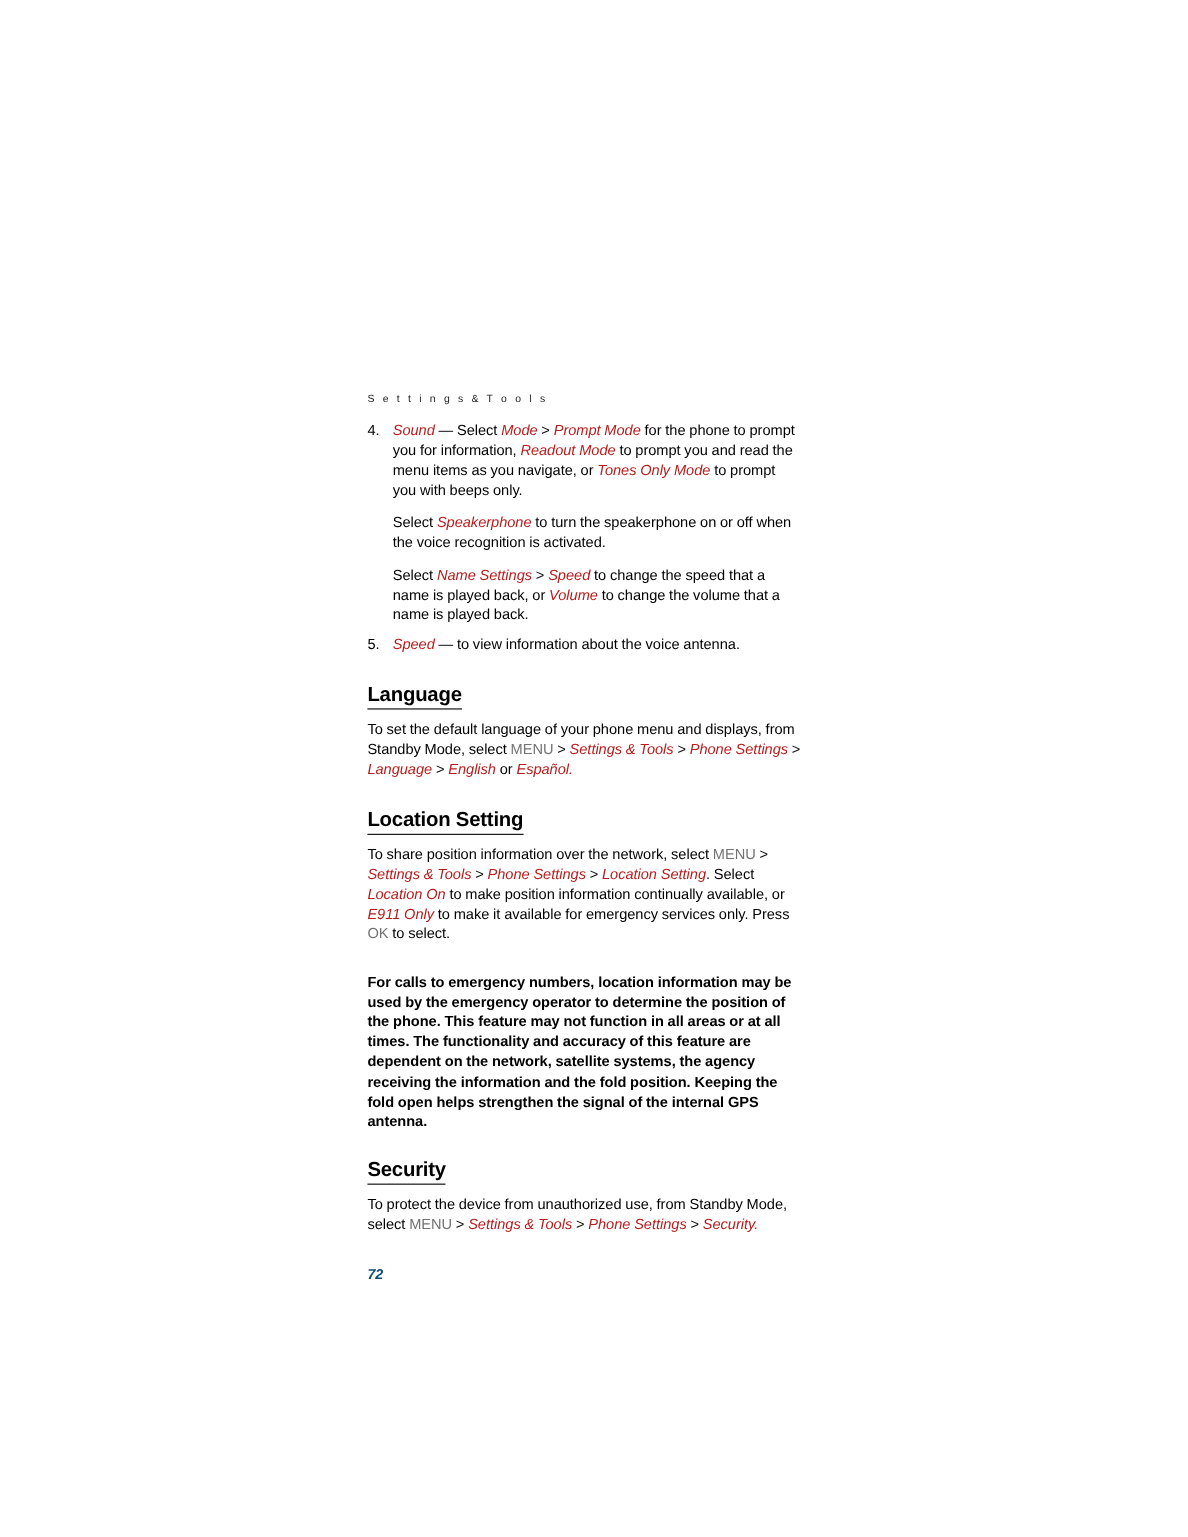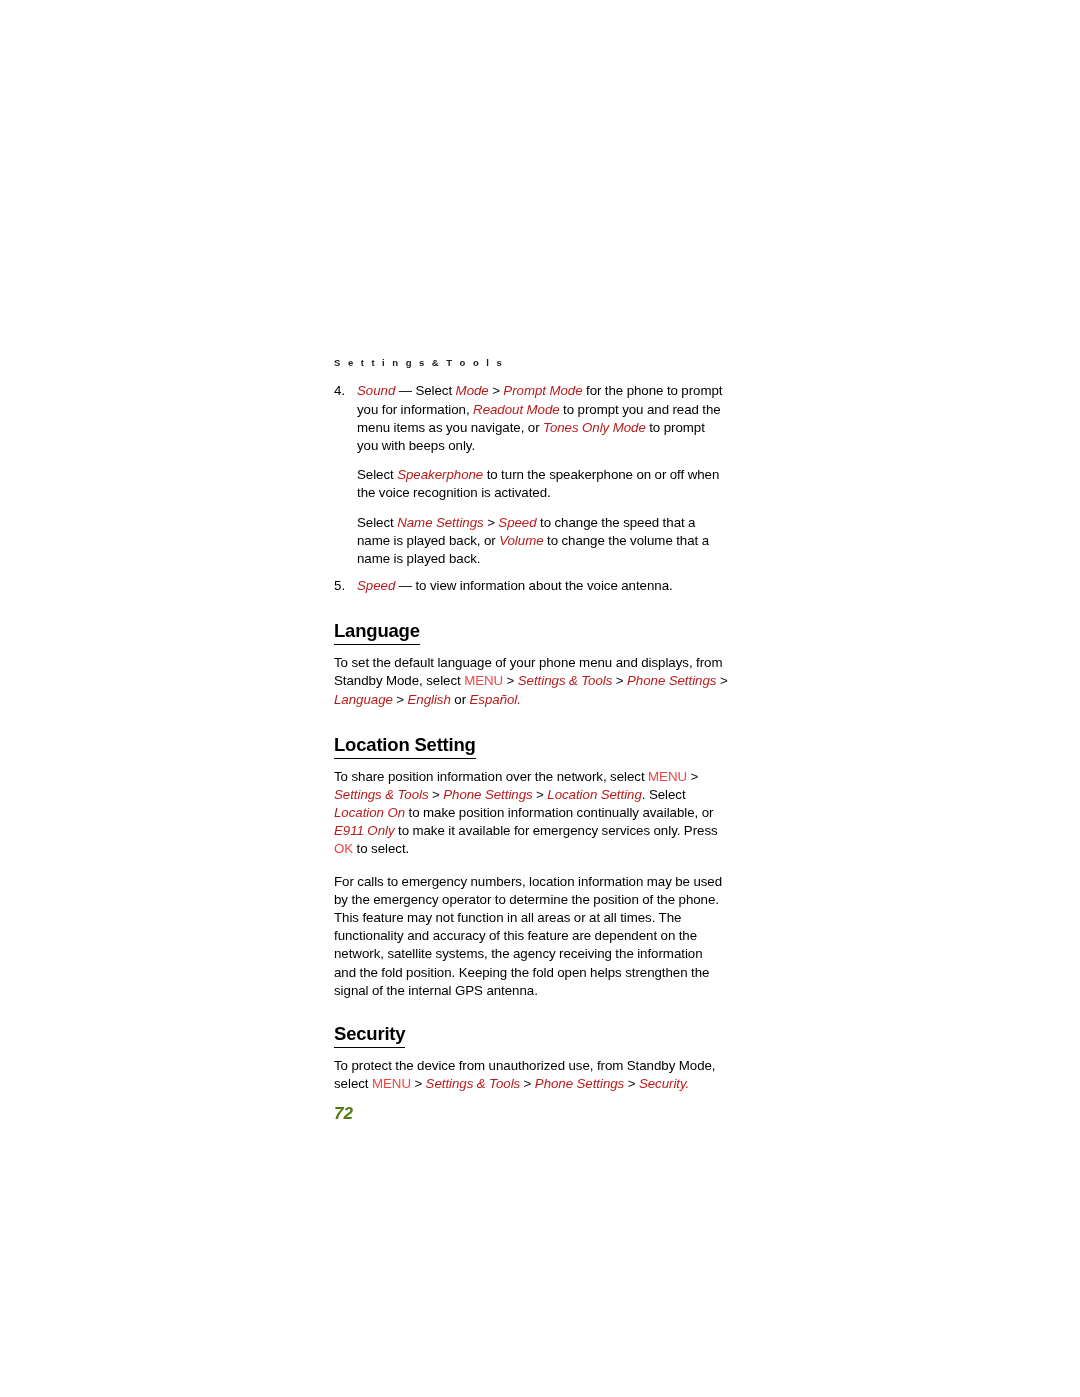--- a/index.html
+++ b/index.html
@@ -28,21 +28,21 @@
   
   #content {
     position: absolute;
     left: 334px;
     top: 358px;
     width: 394px;
   }
 
   .running-header {
     font-size: 9.5px;
-    font-weight: bold;
+    font-weight: normal;
     letter-spacing: 2.45px;
     color: #1a1a1a;
     margin: 0 0 14px 0;
     line-height: 1.1;
     white-space: nowrap;
   }
 
   
   .numlist {
     margin: 0;
@@ -93,45 +93,46 @@
   .heading-block {
     margin-top: 26px;
     margin-bottom: 9px;
   }
   .heading-block.tight {
     margin-top: 24px;
   }
 
   
   .body-block .para + .para {
-    margin-top: 14px;
+    margin-top: 25px;
+    font-weight: bold;
   }
 
   
   .ui {
     color: #b91c1c;
     font-style: italic;
   }
   
   .key {
-    color: #ef4444;
+    color: #737373;
     font-style: normal;
   }
   
   .sep {
     color: #111;
     font-style: normal;
   }
 
   .pagenum {
-    margin-top: 12px;
-    font-size: 17px;
+    margin-top: 30px;
+    font-size: 13px;
     font-style: italic;
     font-weight: bold;
-    color: #4d7c0f;
+    color: #0c4a6e;
     line-height: 1;
   }
 </style>
 </head>
 <body>
 
 <div id="page">
   <div id="content">
 
     <div class="running-header">S e t t i n g s   &amp;   T o o l s</div>

